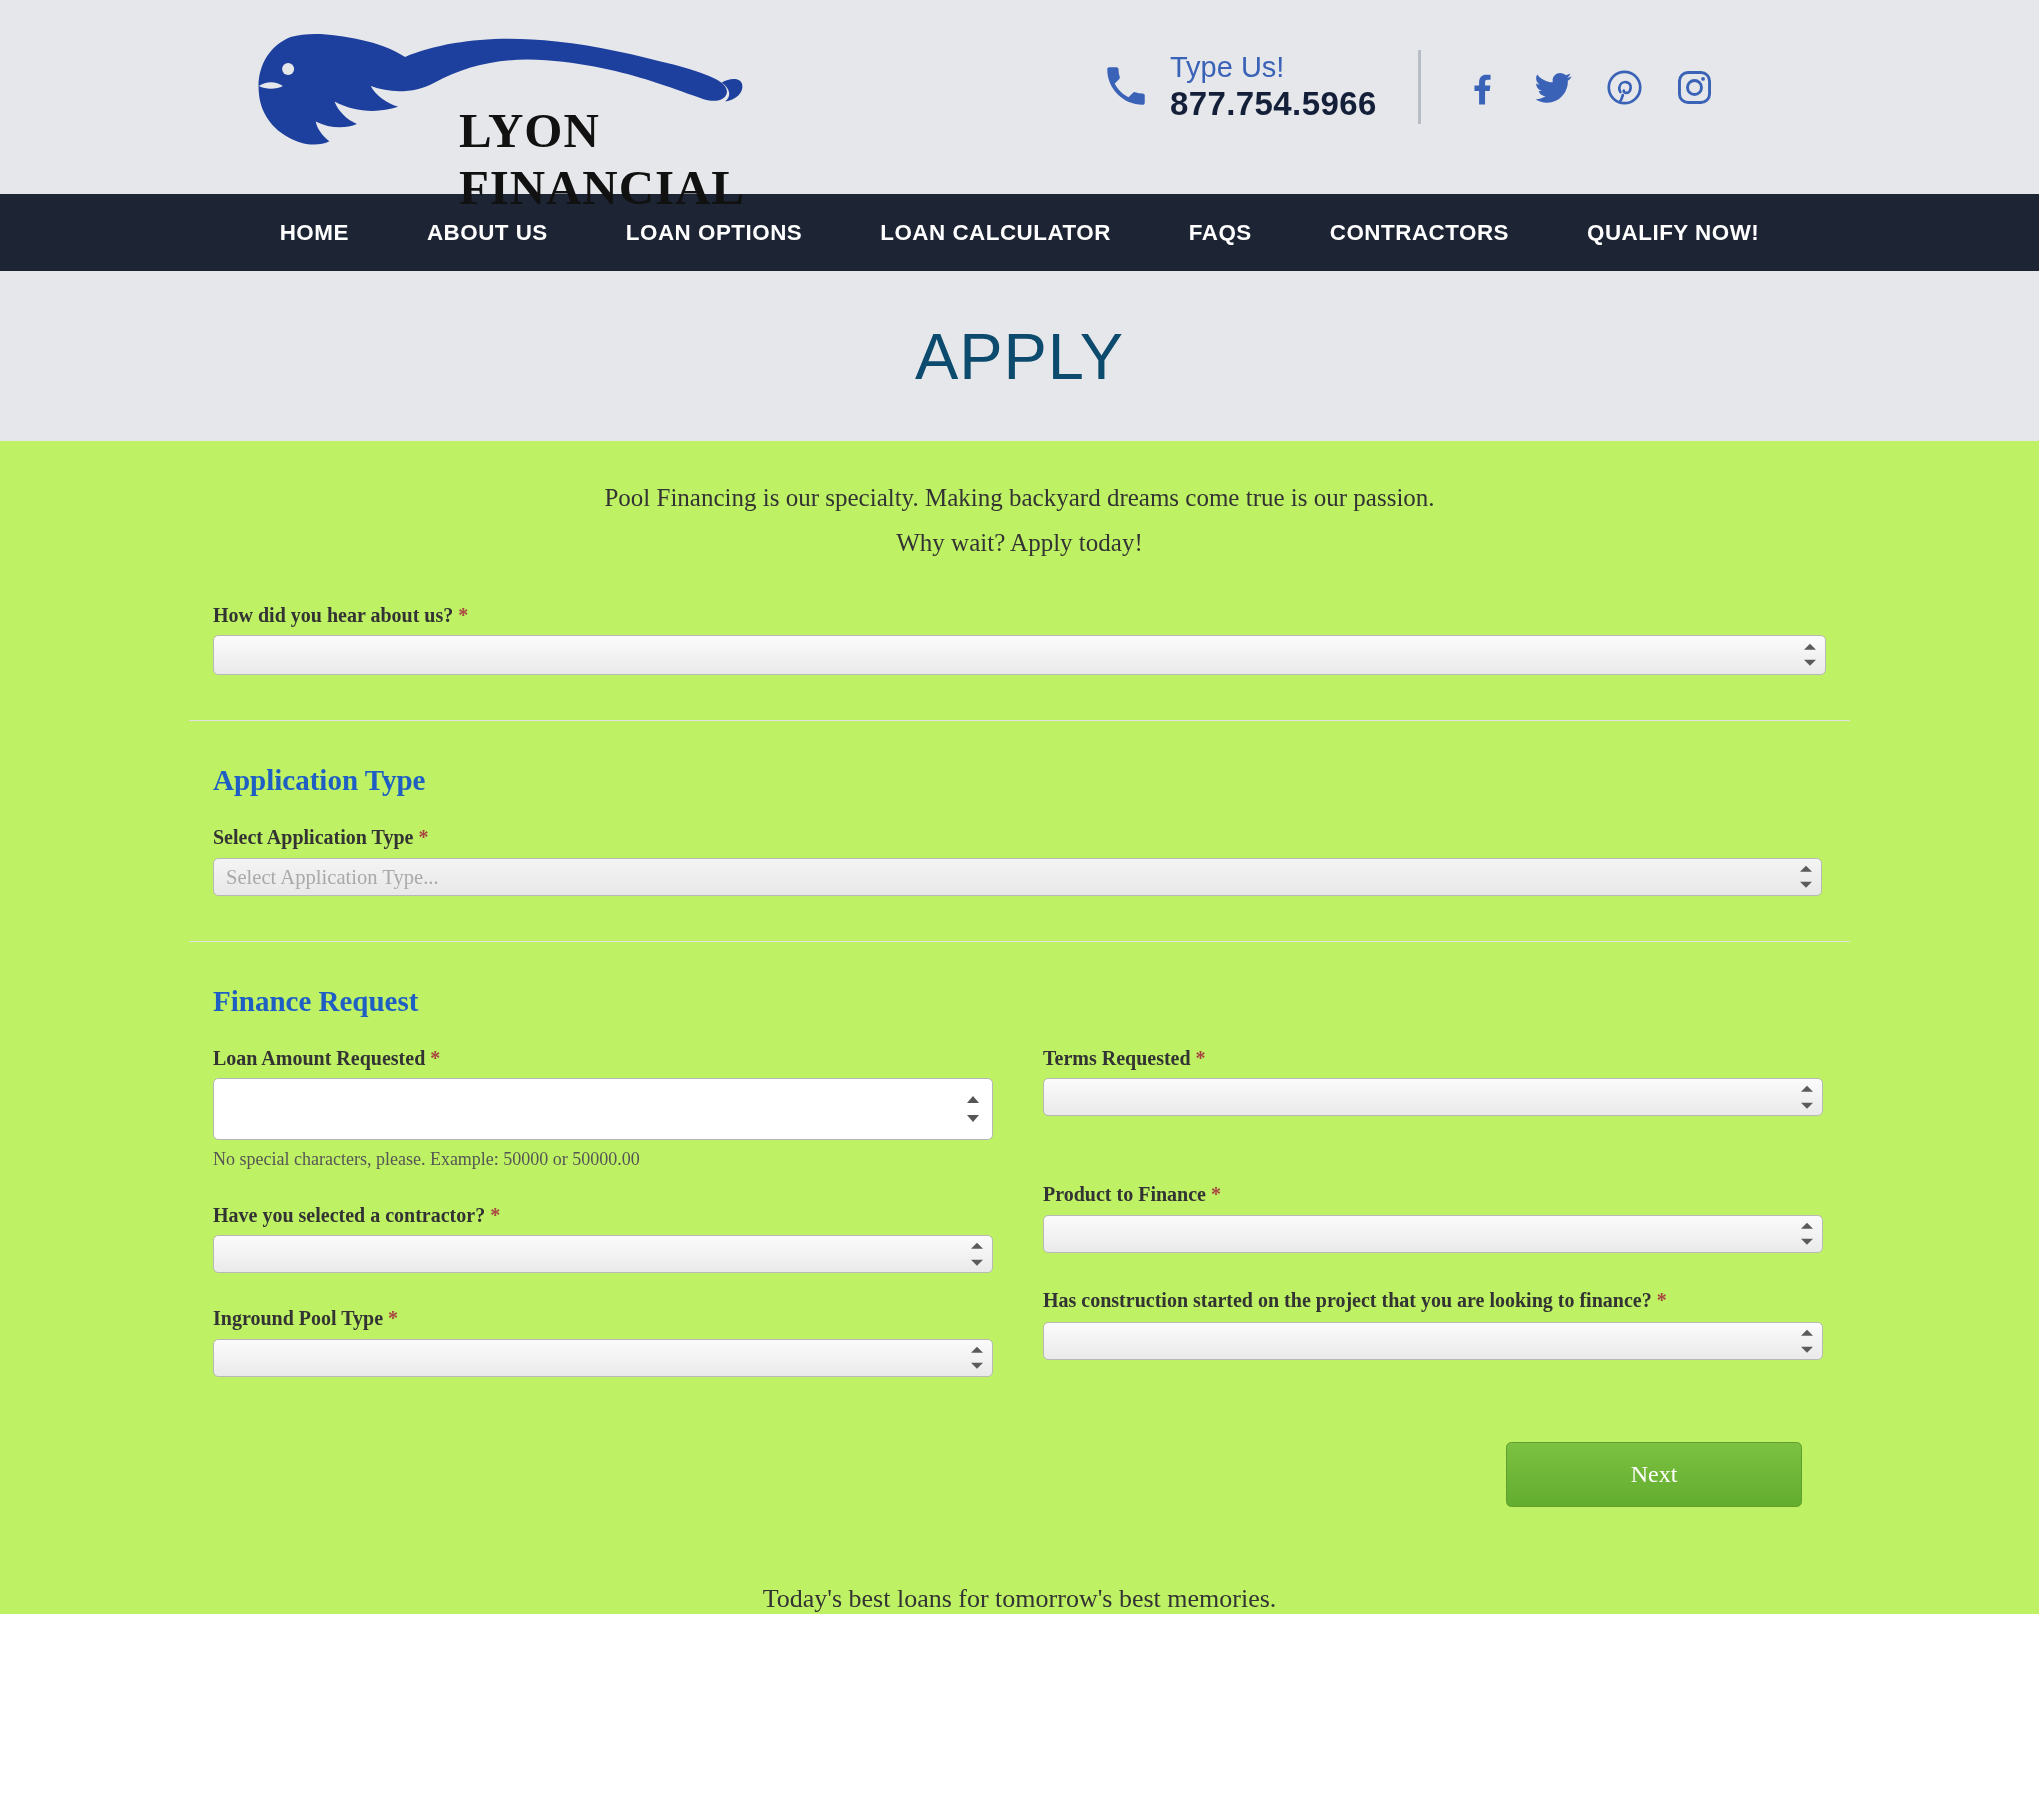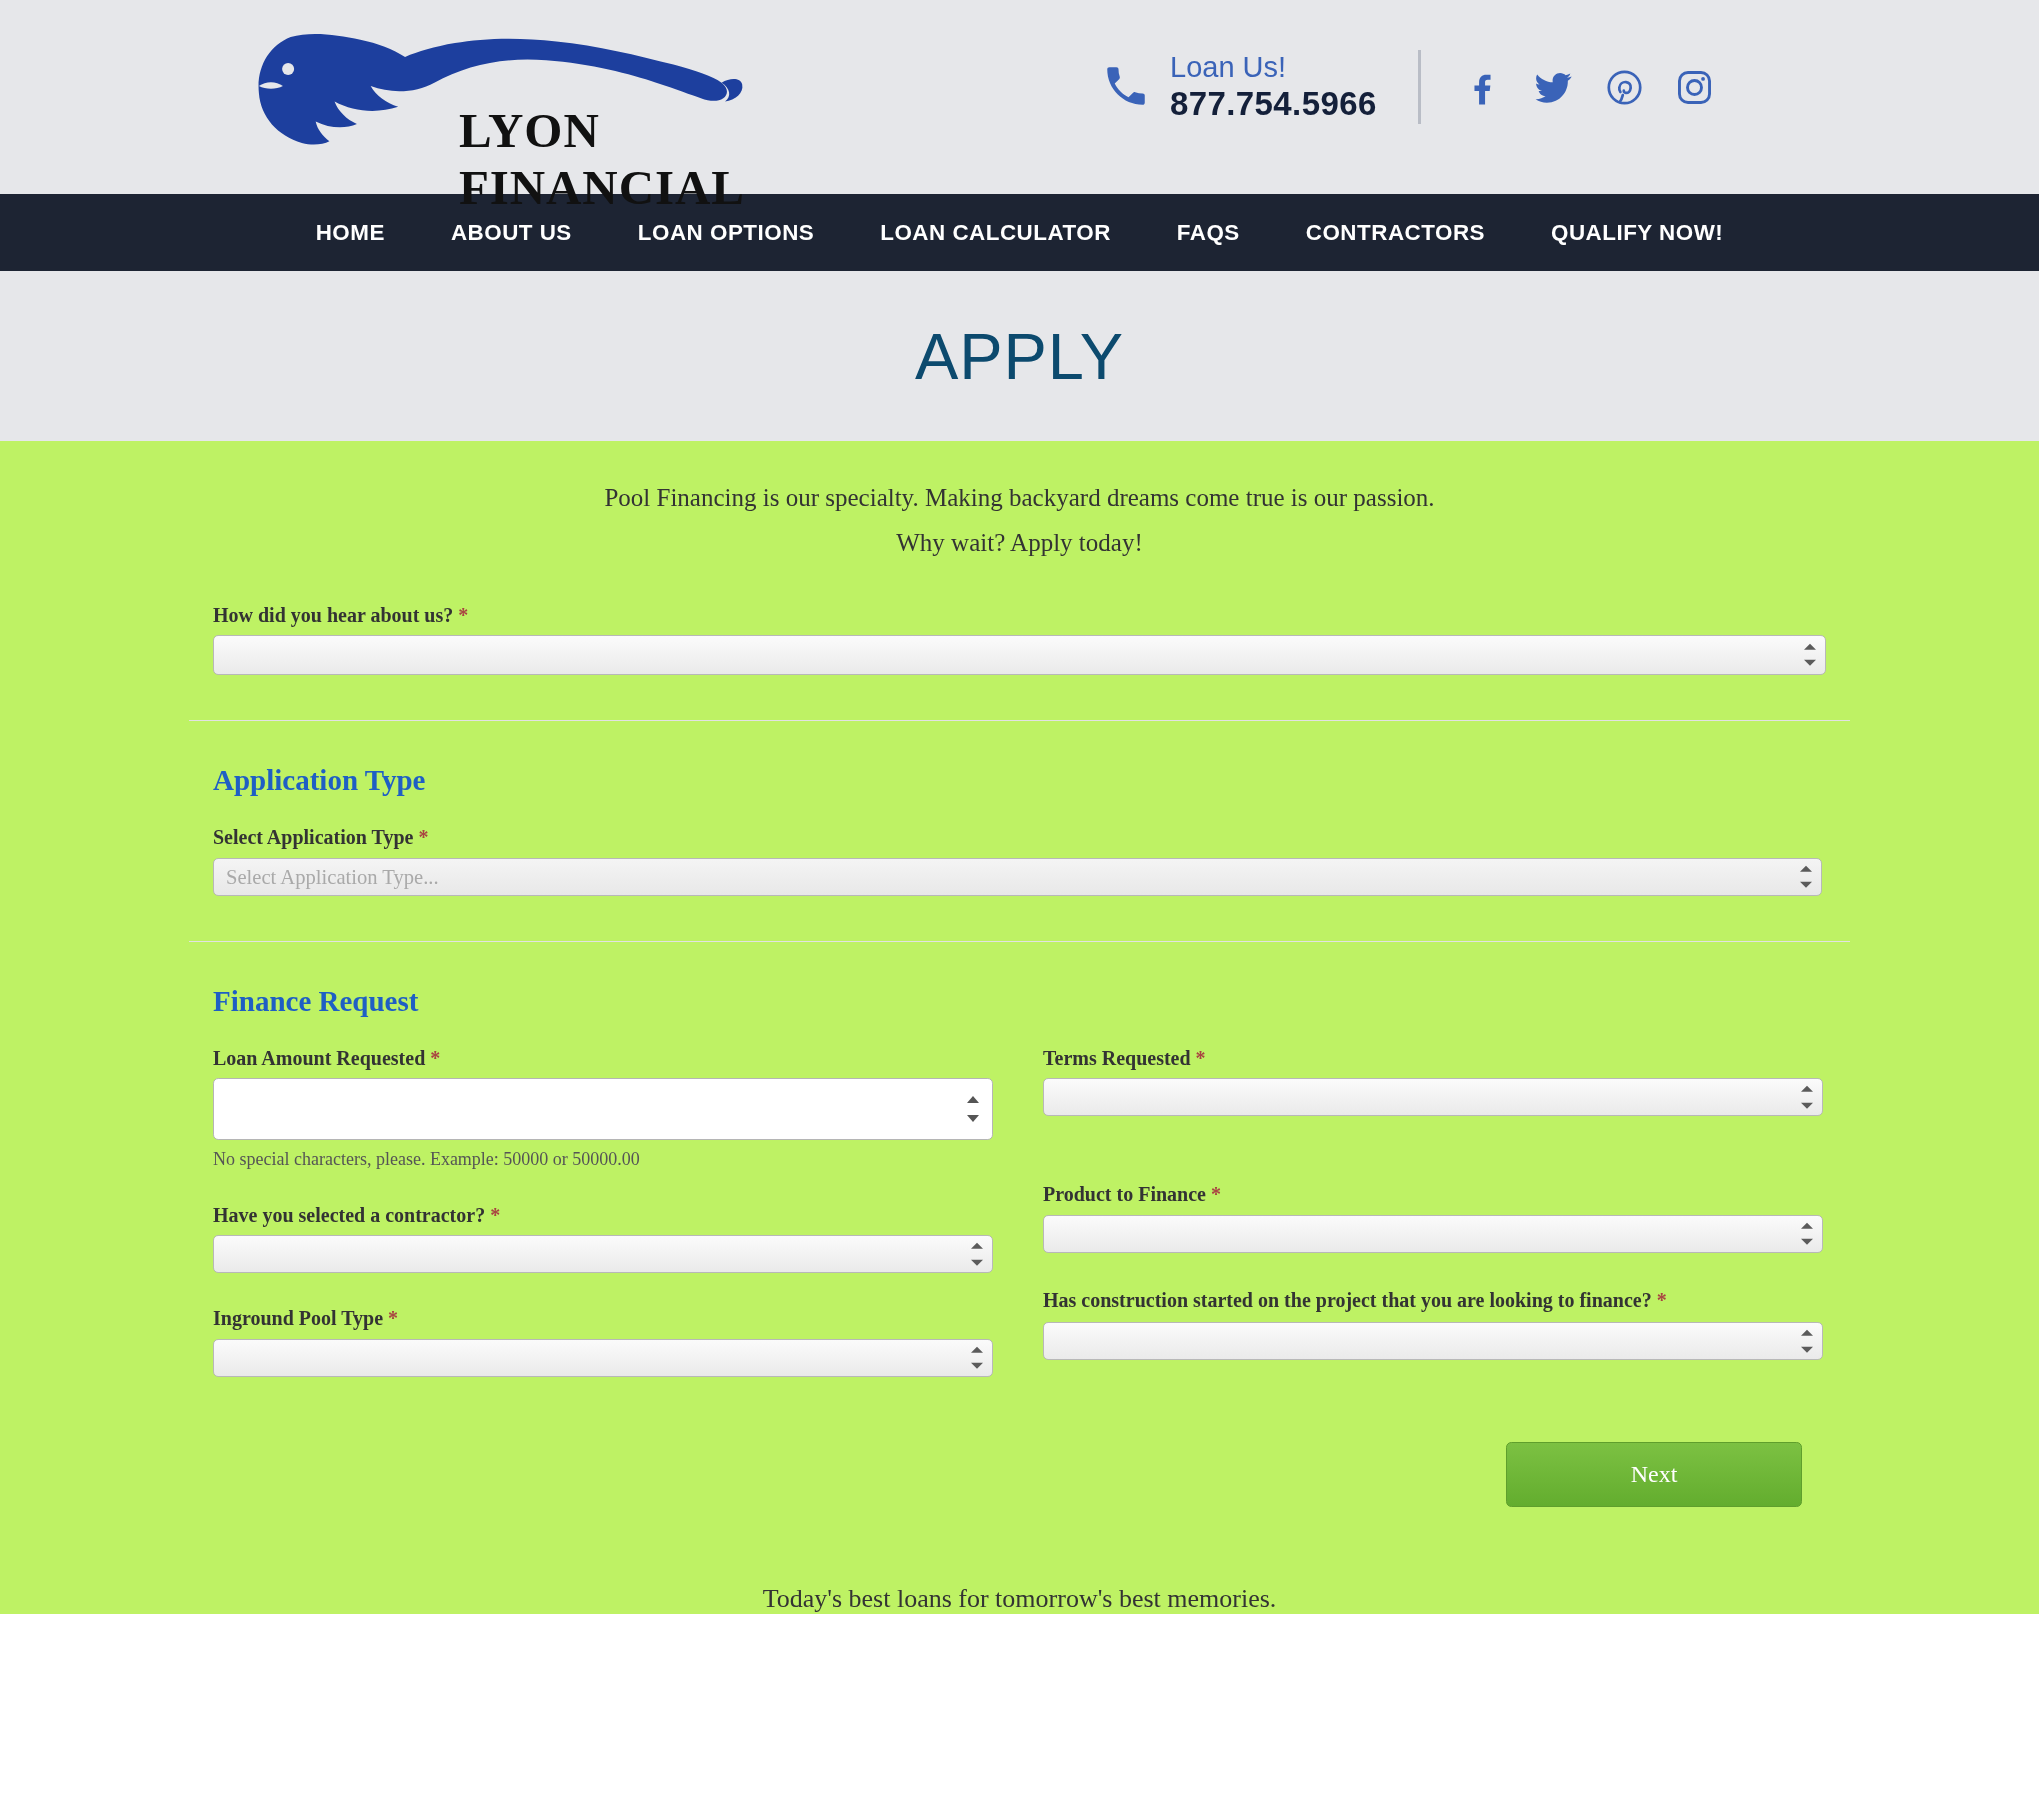--- a/index.html
+++ b/index.html
@@ -59,21 +59,21 @@
   .socials { display: flex; align-items: center; gap: 29px; color: #3a63b8; }
   .socials svg { display: block; }
 
   
   .nav {
     background: #1d2433;
     height: 77px;
     display: flex;
     align-items: center;
     justify-content: center;
-    gap: 0;
+    gap: 12px;
   }
   .nav-item {
     color: #ffffff;
     font-size: 22.4px;
     font-weight: 700;
     letter-spacing: 0.5px;
     padding: 0 33px;
     cursor: pointer;
     white-space: nowrap;
   }
@@ -263,21 +263,21 @@
     <div class="logo-text">LYON FINANCIAL</div>
   </div>
 
   <div class="contact">
     <span class="phone-icon">
       <svg width="50" height="50" viewBox="0 0 24 24" fill="currentColor">
         <path d="M6.6 10.8c1.4 2.8 3.8 5.2 6.6 6.6l2.2-2.2c.3-.3.7-.4 1-.2 1.2.4 2.4.6 3.6.6.6 0 1 .4 1 1V20c0 .6-.4 1-1 1C10.6 21 3 13.4 3 4c0-.6.4-1 1-1h3.4c.6 0 1 .4 1 1 0 1.3.2 2.5.6 3.6.1.4 0 .8-.2 1l-2.2 2.2z"></path>
       </svg>
     </span>
     <div class="call-block">
-      <div class="call-us">Loan Us!</div>
+      <div class="call-us">Type Us!</div>
       <div class="call-num">877.754.5966</div>
     </div>
     <div class="divider-v"></div>
     <div class="socials">
       <a style="color:inherit">
         <svg width="41" height="41" viewBox="0 0 24 24" fill="currentColor">
           <path d="M13.5 22v-8h2.7l.4-3.1h-3.1V8.9c0-.9.25-1.5 1.55-1.5H16.7V4.6c-.3 0-1.3-.1-2.5-.1-2.5 0-4.2 1.5-4.2 4.3v2.1H7.3V14h2.7v8h3.5z"></path>
         </svg>
       </a>
       <a style="color:inherit">

